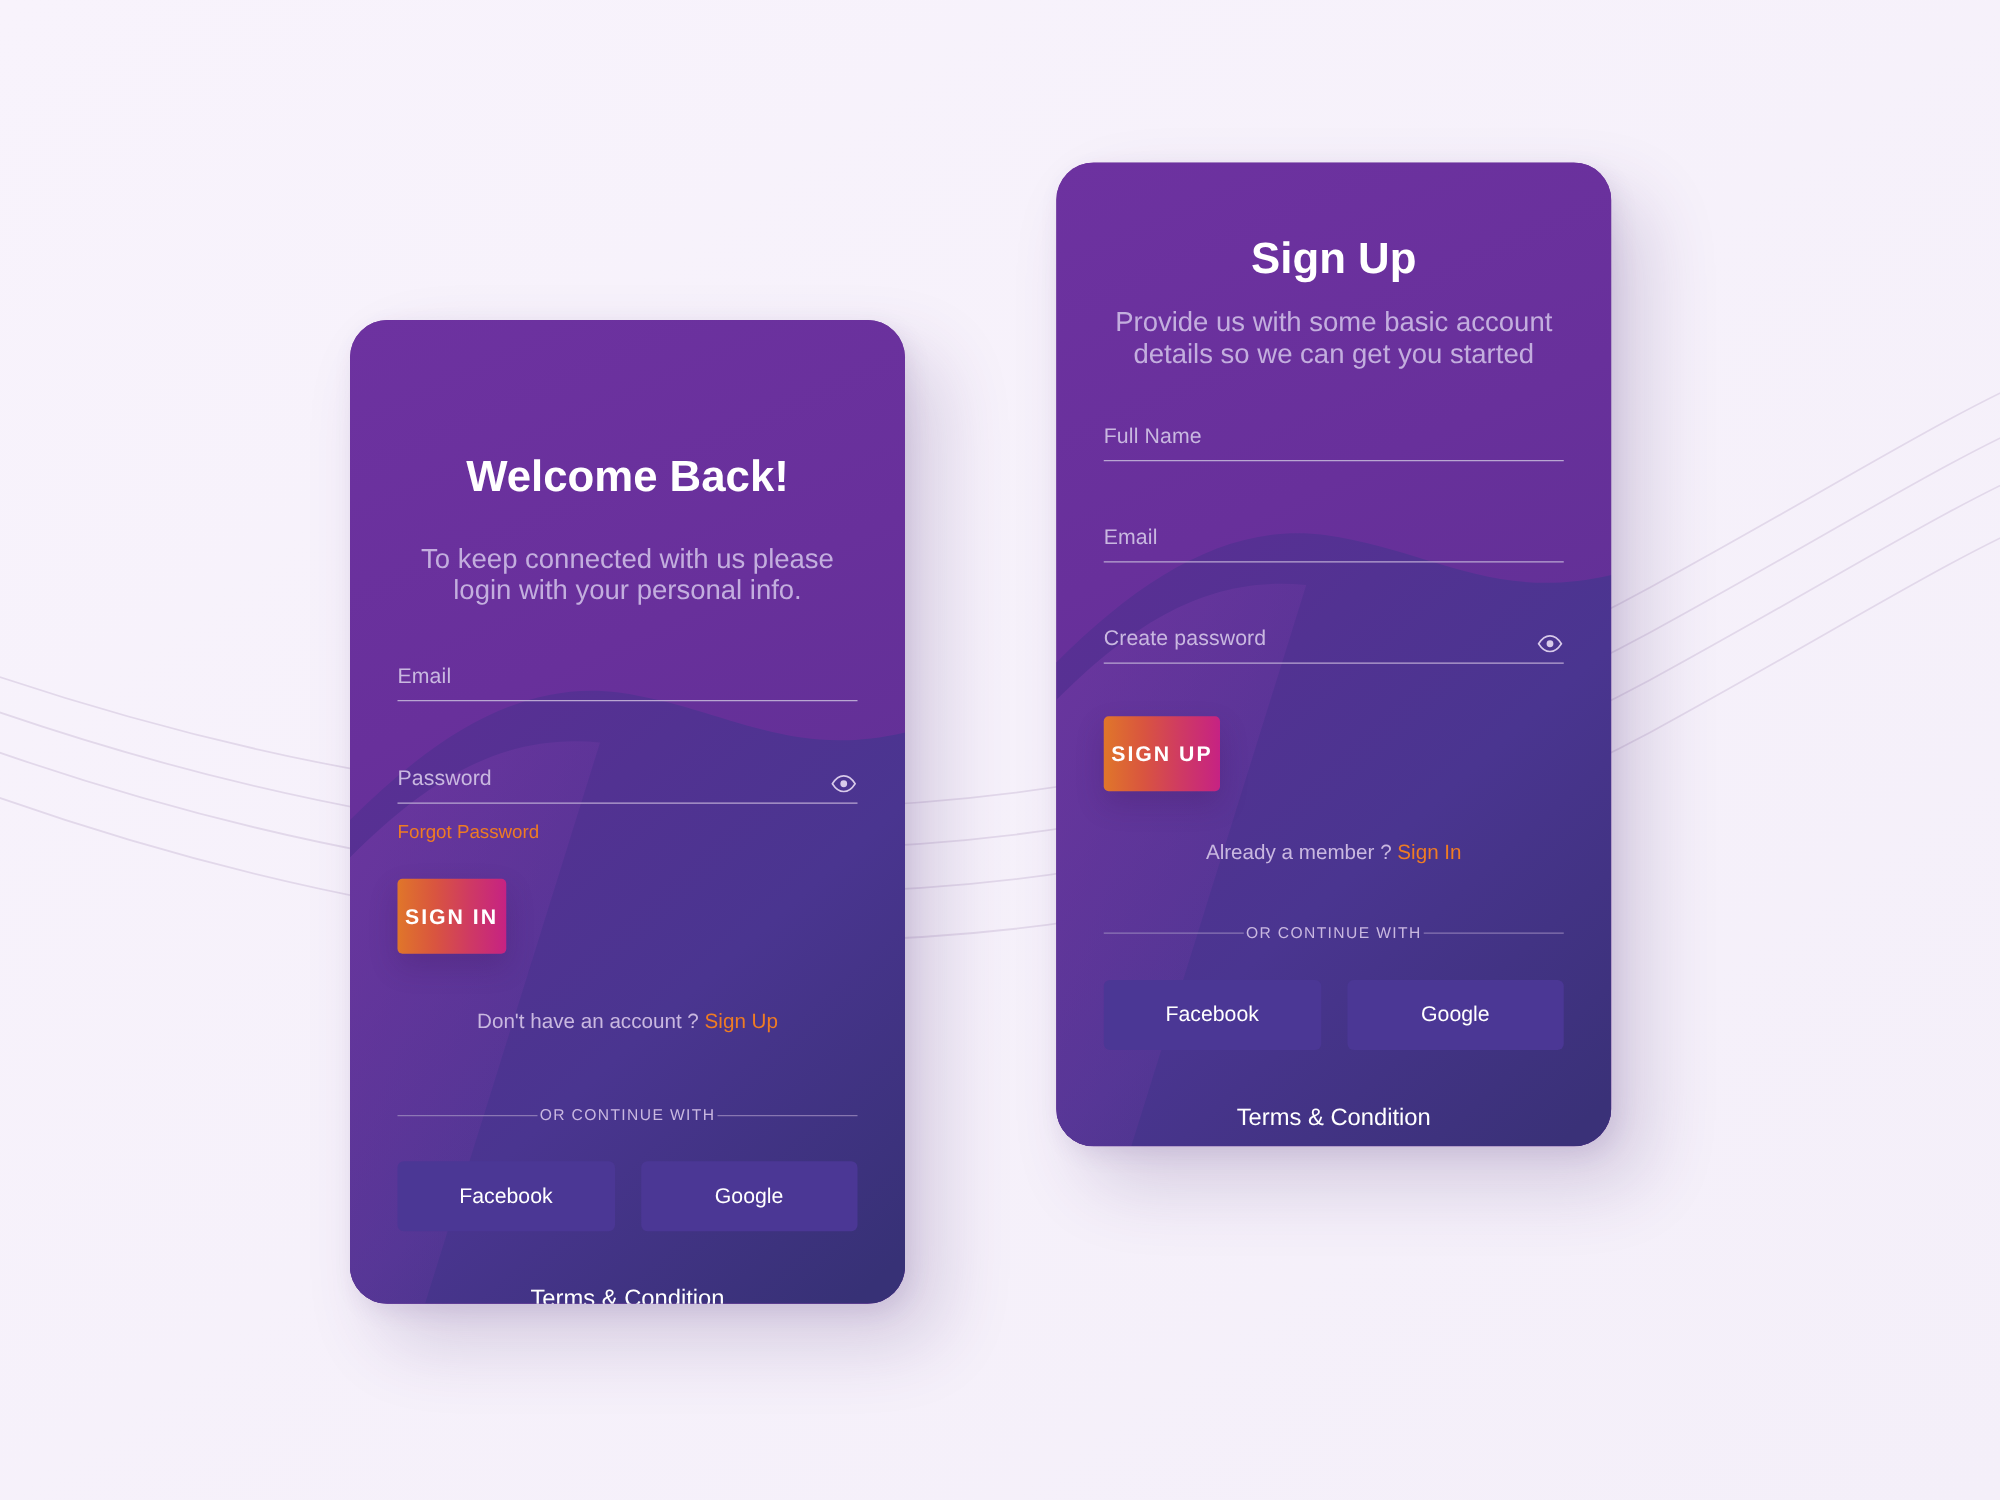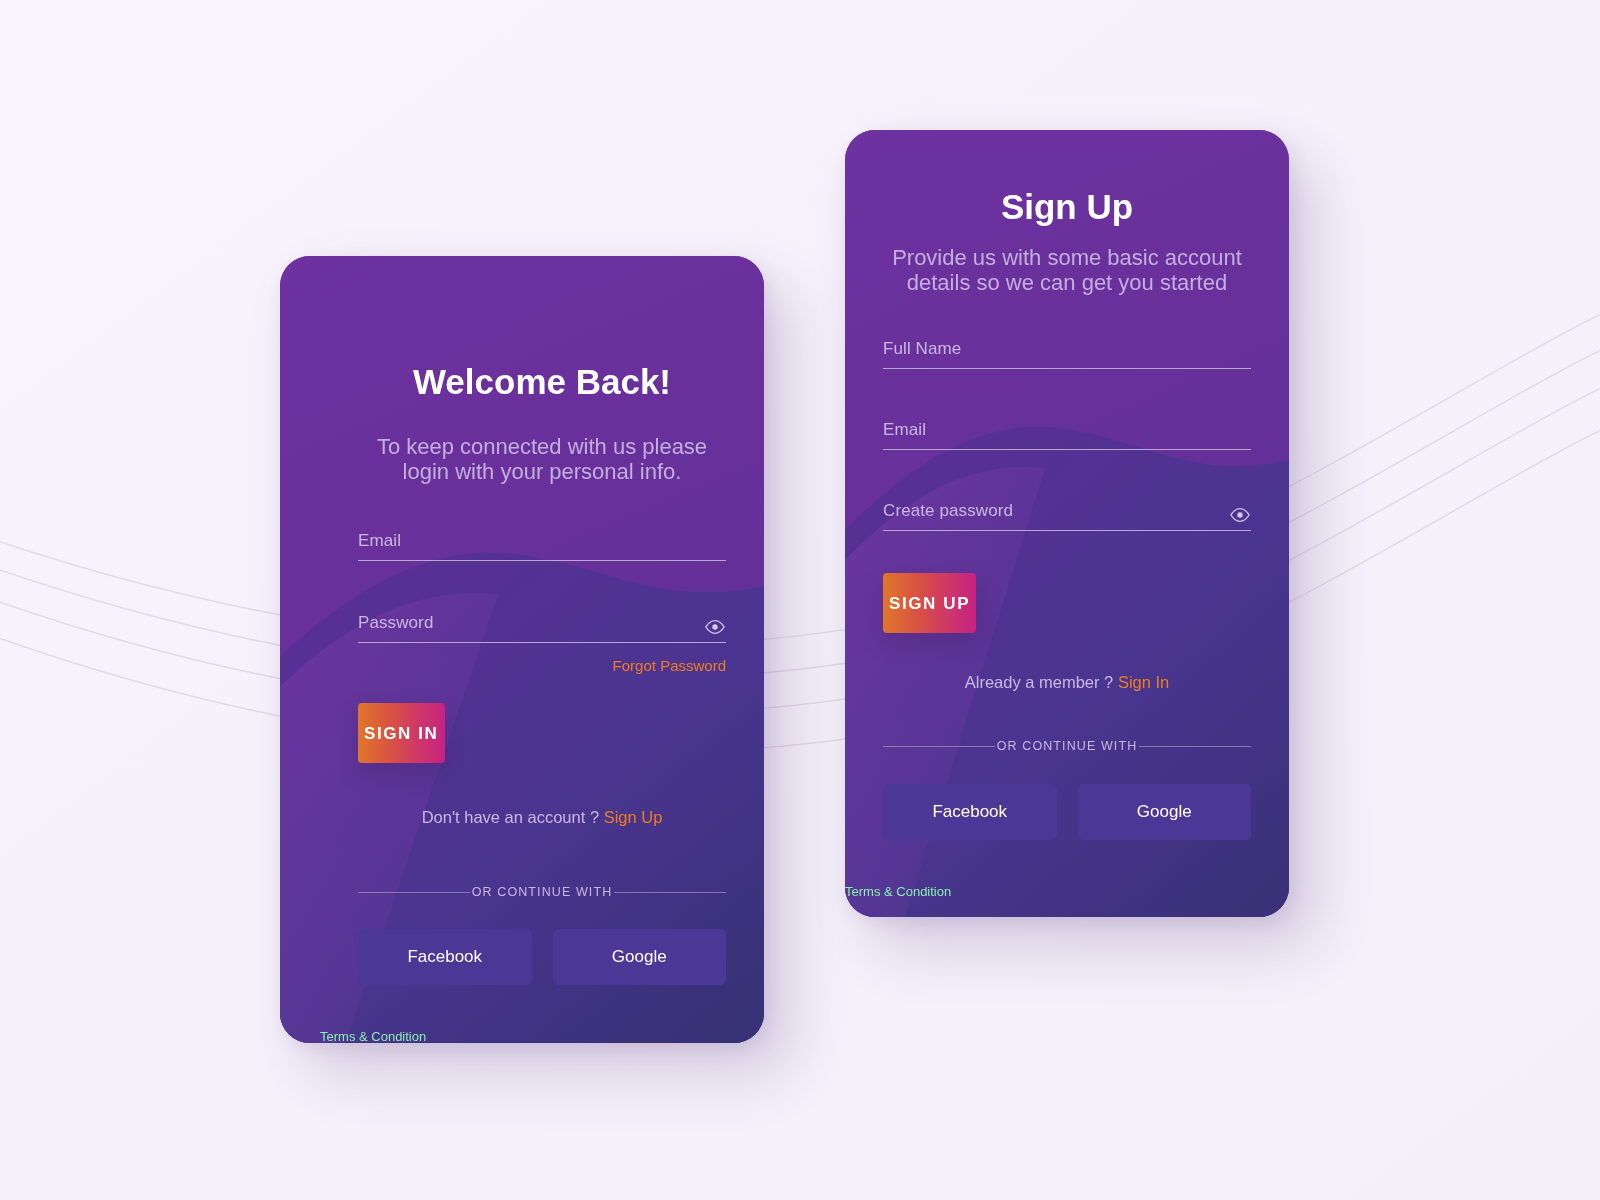--- a/index.html
+++ b/index.html
@@ -45,21 +45,20 @@
     width: 100%;
     height: 100%;
     box-sizing: border-box;
   }
 
   .card-signin {
     left: 280px;
     top: 256px;
     width: 444px;
     height: 787px;
-    padding-left: 40px;
   }
   .card-signup {
     left: 845px;
     top: 130px;
     width: 444px;
     height: 787px;
   }
 
   
   .title {
@@ -162,23 +161,23 @@
     border: none;
     border-radius: 5px;
     background: #4b3795;
     color: #ffffff;
     font-size: 17px;
     cursor: pointer;
     font-family: "Liberation Sans", sans-serif;
   }
 
   .terms {
-    text-align: left;
-    color: #86efac;
-    font-size: 13px;
+    text-align: center;
+    color: #ffffff;
+    font-size: 19px;
     cursor: pointer;
   }
 </style>
 </head>
 <body>
 
 <svg class="bg-lines" viewBox="0 0 1600 1200" preserveAspectRatio="none">
   <defs>
     <linearGradient id="pagegrad" x1="0" y1="0" x2="1" y2="1">
       <stop offset="0%" stop-color="#f8f3fc"></stop>
@@ -226,21 +225,21 @@
     </div>
 
     <div class="field" style="margin-top:52px;">
       <span class="field-label">Password</span>
       <svg class="eye-icon" viewBox="0 0 24 16">
         <path d="M1.6,8 C5,2.6 9,0.8 12,0.8 C15,0.8 19,2.6 22.4,8 C19,13.4 15,15.2 12,15.2 C9,15.2 5,13.4 1.6,8 Z" fill="none" stroke="#d8caea" stroke-width="1.5"></path>
         <circle cx="12" cy="8" r="3.1" fill="#d8caea"></circle>
       </svg>
     </div>
 
-    <div style="text-align:right; margin:14px 38px 0 38px;">
+    <div style="margin:14px 38px 0 38px;">
       <span class="link-orange" style="font-size:15px;">Forgot Password</span>
     </div>
 
     <button class="cta" style="margin-top:28px;">SIGN IN</button>
 
     <div class="switch-line" style="margin-top:45px;">
       <span>Don't have an account ?</span>
       <span class="link-orange">Sign Up</span>
     </div>
 

